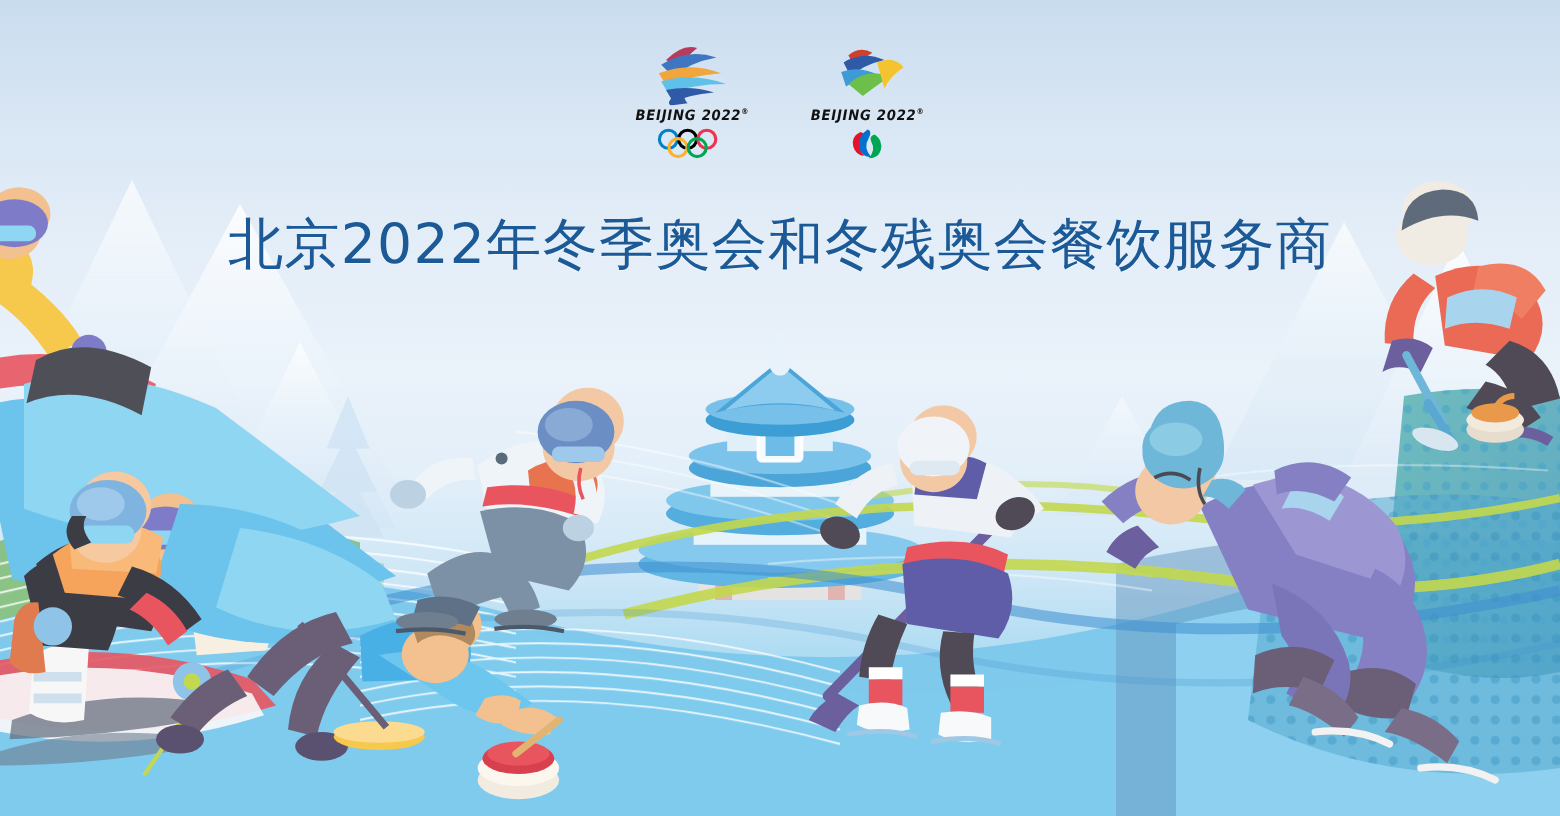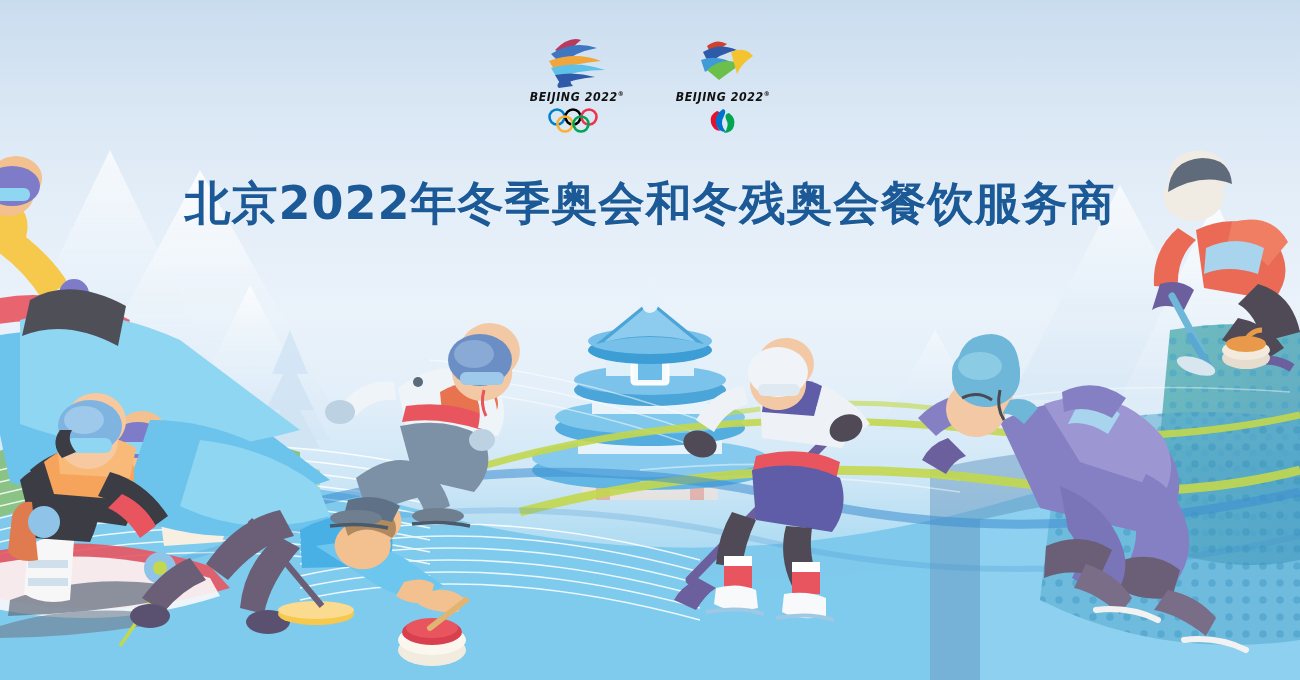--- a/index.html
+++ b/index.html
@@ -22,21 +22,21 @@
     font-family:"DejaVu Sans","Liberation Sans",sans-serif;
     font-size:11px;font-weight:700;font-style:italic;letter-spacing:.6px;
     color:#111;margin-top:2px;white-space:nowrap;transform:scaleY(1.08);
   }
   .logo .wordmark sup{font-size:6px;vertical-align:super;}
   .logo .marks{height:26px;width:100px;margin-top:3px;}
   
   .title{
     position:absolute;left:0;right:0;top:143px;text-align:center;
     font-family:"DejaVu Sans","Liberation Sans",sans-serif;
-    font-size:46px;font-weight:700;color:#1b5a96;letter-spacing:1px;
+    font-size:46px;font-weight:400;color:#1b5a96;letter-spacing:1px;
     line-height:1.28;white-space:nowrap;
     text-shadow:0 1px 0 rgba(255,255,255,.45);
   }
 </style>
 </head>
 <body>
 
 <div class="banner">
 
   <div class="layer">

